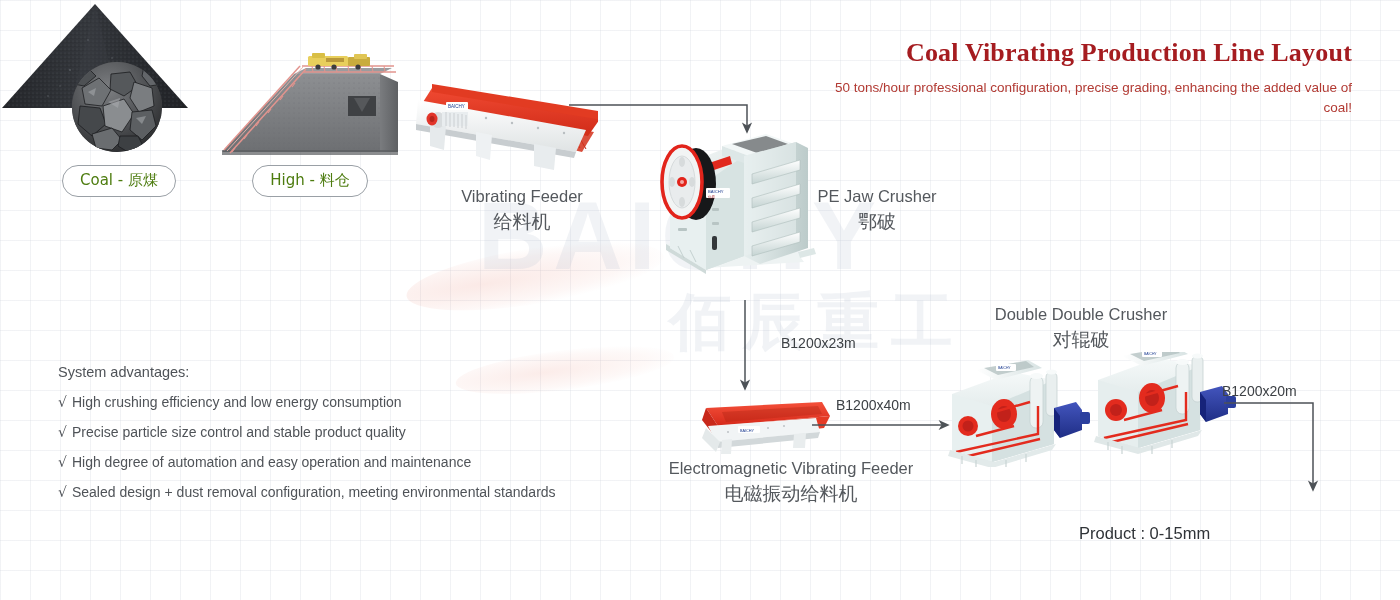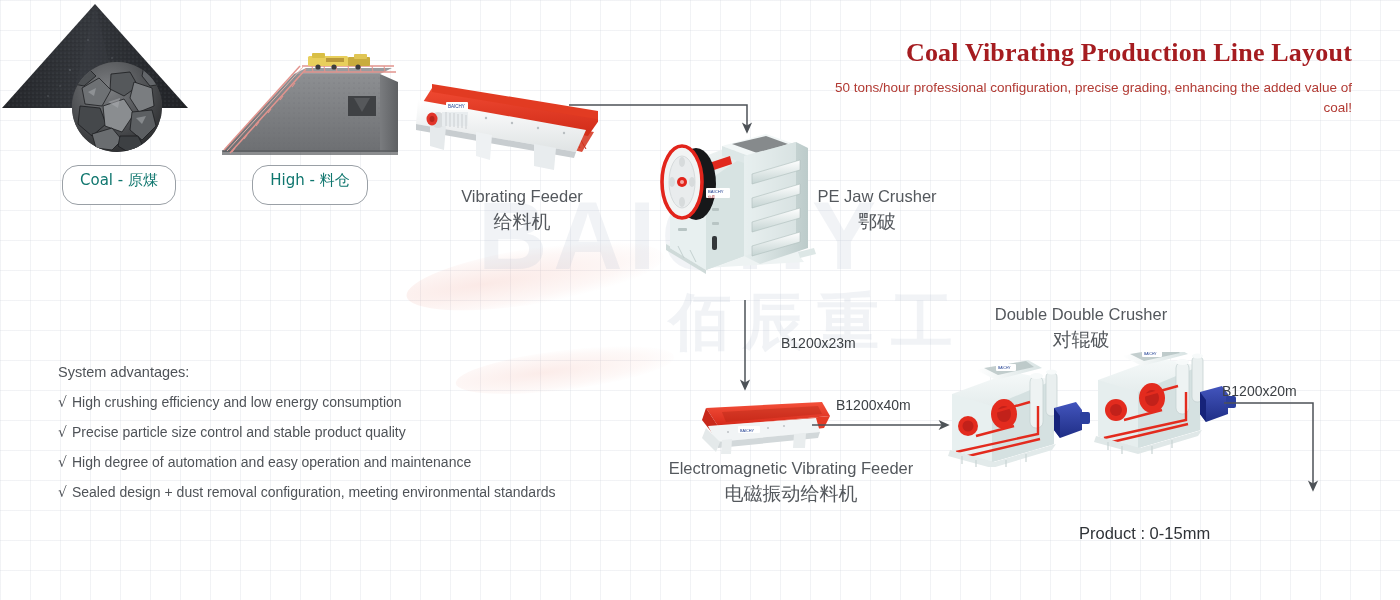--- a/index.html
+++ b/index.html
@@ -117,24 +117,24 @@
     color: #54585d;
     margin-top: 2px;
   }
 
   
   .pill {
     position: absolute;
     border: 1.4px solid #9aa0a6;
     border-radius: 16px;
     background: #ffffff;
-    color: #0f766e;
+    color: #4d7c0f;
     font-size: 15px;
     font-family: "DejaVu Sans", sans-serif;
-    padding: 5px 14px 14px;
+    padding: 5px 14px 6px;
     text-align: center;
     white-space: nowrap;
     z-index: 6;
   }
 
   
   #advantages {
     position: absolute;
     left: 58px; top: 364px;
     z-index: 6;

